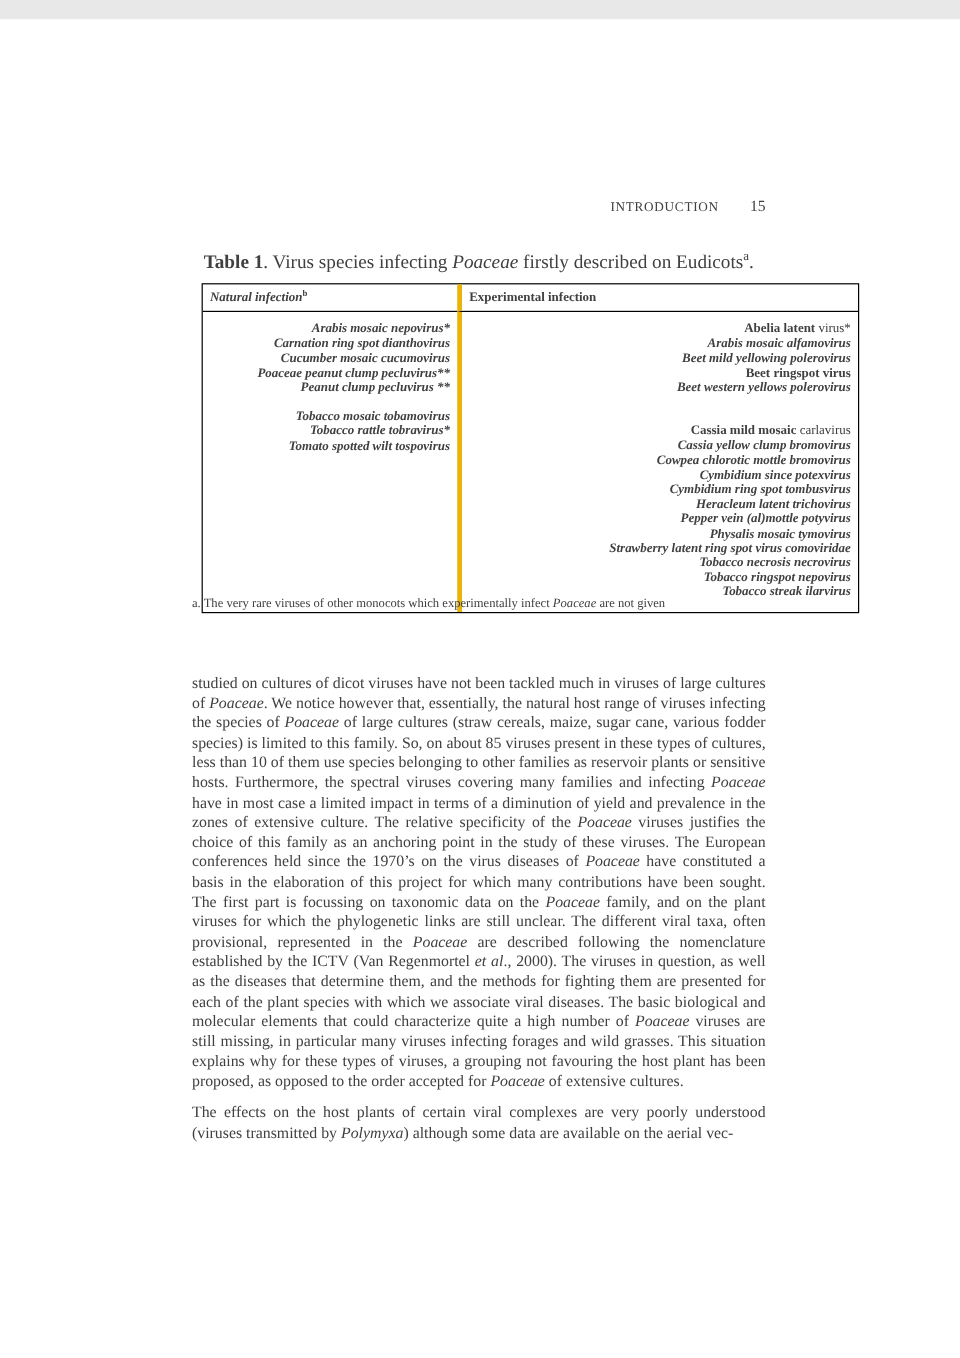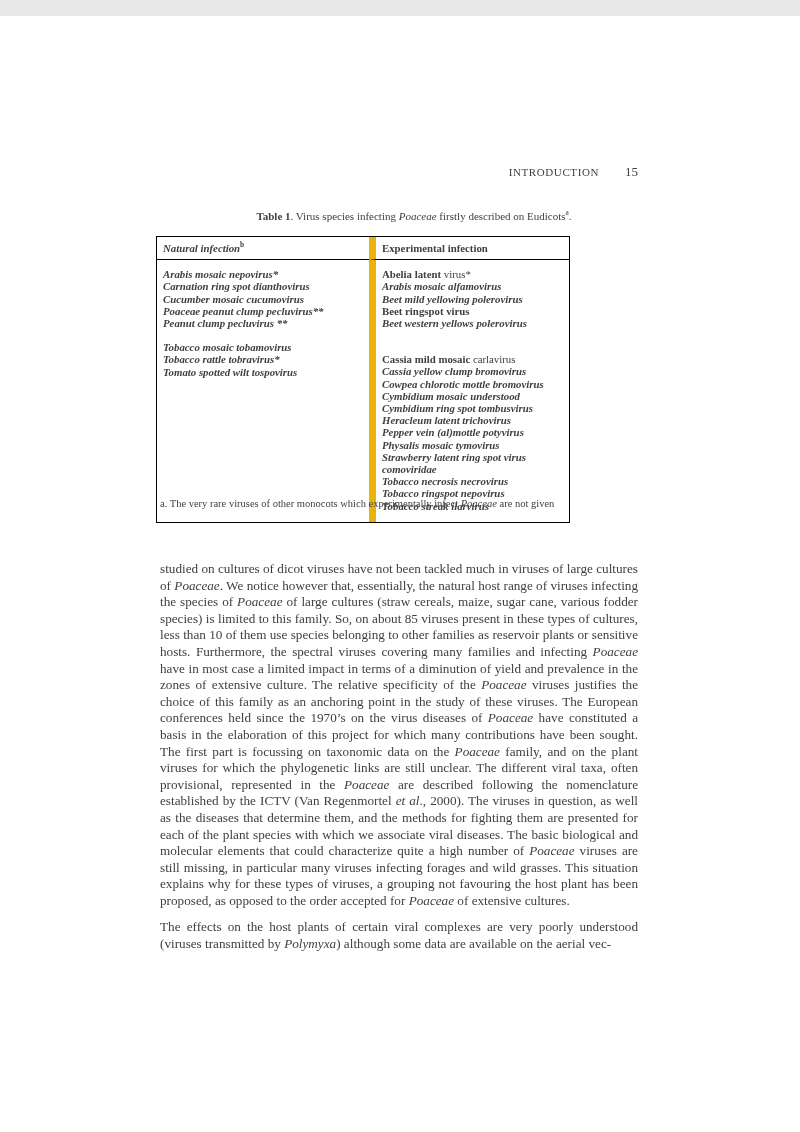--- a/index.html
+++ b/index.html
@@ -17,43 +17,43 @@
   sup{font-size:0.68em;line-height:0;vertical-align:super;}
 
   .running-header{
     position:absolute;left:160px;top:148px;width:478px;
     display:flex;justify-content:flex-end;align-items:baseline;gap:26px;
   }
   .rh-section{font-size:11px;letter-spacing:0.6px;}
   .rh-page{font-size:13px;}
 
   .caption{
-    position:absolute;left:175px;top:194px;width:478px;
-    text-align:center;font-size:11px;
+    position:absolute;left:160px;top:194px;width:478px;
+    text-align:center;font-size:16px;
   }
 
   .vtable{
-    position:absolute;left:156px;top:220px;width:414px;
+    position:absolute;left:168px;top:220px;width:548px;
     box-sizing:border-box;
     border:1px solid #000;
     display:grid;
     grid-template-columns:212px 1fr;
     font-size:10.8px;
     line-height:12.2px;
   }
   .vhead{
     padding:5px 6px;
     border-bottom:1px solid #000;
     font-size:10.8px;
   }
   .vcell{
     padding:8px 6px 10px 6px;
   }
-  .col2{border-left:7px solid #eab308;}
-  .tgroup{margin-bottom:12px;}
+  .col2{border-left:4px solid #eab308;}
+  .tgroup{margin-bottom:12px;text-align:right;}
   .tgroup:last-child{margin-bottom:0;}
   .col2 .tgroup{margin-bottom:24px;}
   .col2 .tgroup:last-child{margin-bottom:0;}
 
   .footnotes{
     position:absolute;left:160px;top:481px;width:478px;
     font-size:10.5px;line-height:13px;
   }
 
   .body-text{
@@ -98,21 +98,21 @@
           <div class="vline"><span class="b">Abelia latent </span><span>virus*</span></div>
           <div class="vline"><span class="b i">Arabis mosaic alfamovirus</span></div>
           <div class="vline"><span class="b i">Beet mild yellowing polerovirus</span></div>
           <div class="vline"><span class="b">Beet ringspot virus</span></div>
           <div class="vline"><span class="b i">Beet western yellows polerovirus</span></div>
         </div>
         <div class="tgroup">
           <div class="vline"><span class="b">Cassia mild mosaic </span><span>carlavirus</span></div>
           <div class="vline"><span class="b i">Cassia yellow clump bromovirus</span></div>
           <div class="vline"><span class="b i">Cowpea chlorotic mottle bromovirus</span></div>
-          <div class="vline"><span class="b i">Cymbidium mosaic understood</span></div>
+          <div class="vline"><span class="b i">Cymbidium since potexvirus</span></div>
           <div class="vline"><span class="b i">Cymbidium ring spot tombusvirus</span></div>
           <div class="vline"><span class="b i">Heracleum latent trichovirus</span></div>
           <div class="vline"><span class="b i">Pepper vein (al)mottle potyvirus</span></div>
           <div class="vline"><span class="b i">Physalis mosaic tymovirus</span></div>
           <div class="vline"><span class="b i">Strawberry latent ring spot virus comoviridae</span></div>
           <div class="vline"><span class="b i">Tobacco necrosis necrovirus</span></div>
           <div class="vline"><span class="b i">Tobacco ringspot nepovirus</span></div>
           <div class="vline"><span class="b i">Tobacco streak ilarvirus</span></div>
         </div>
       </div>

